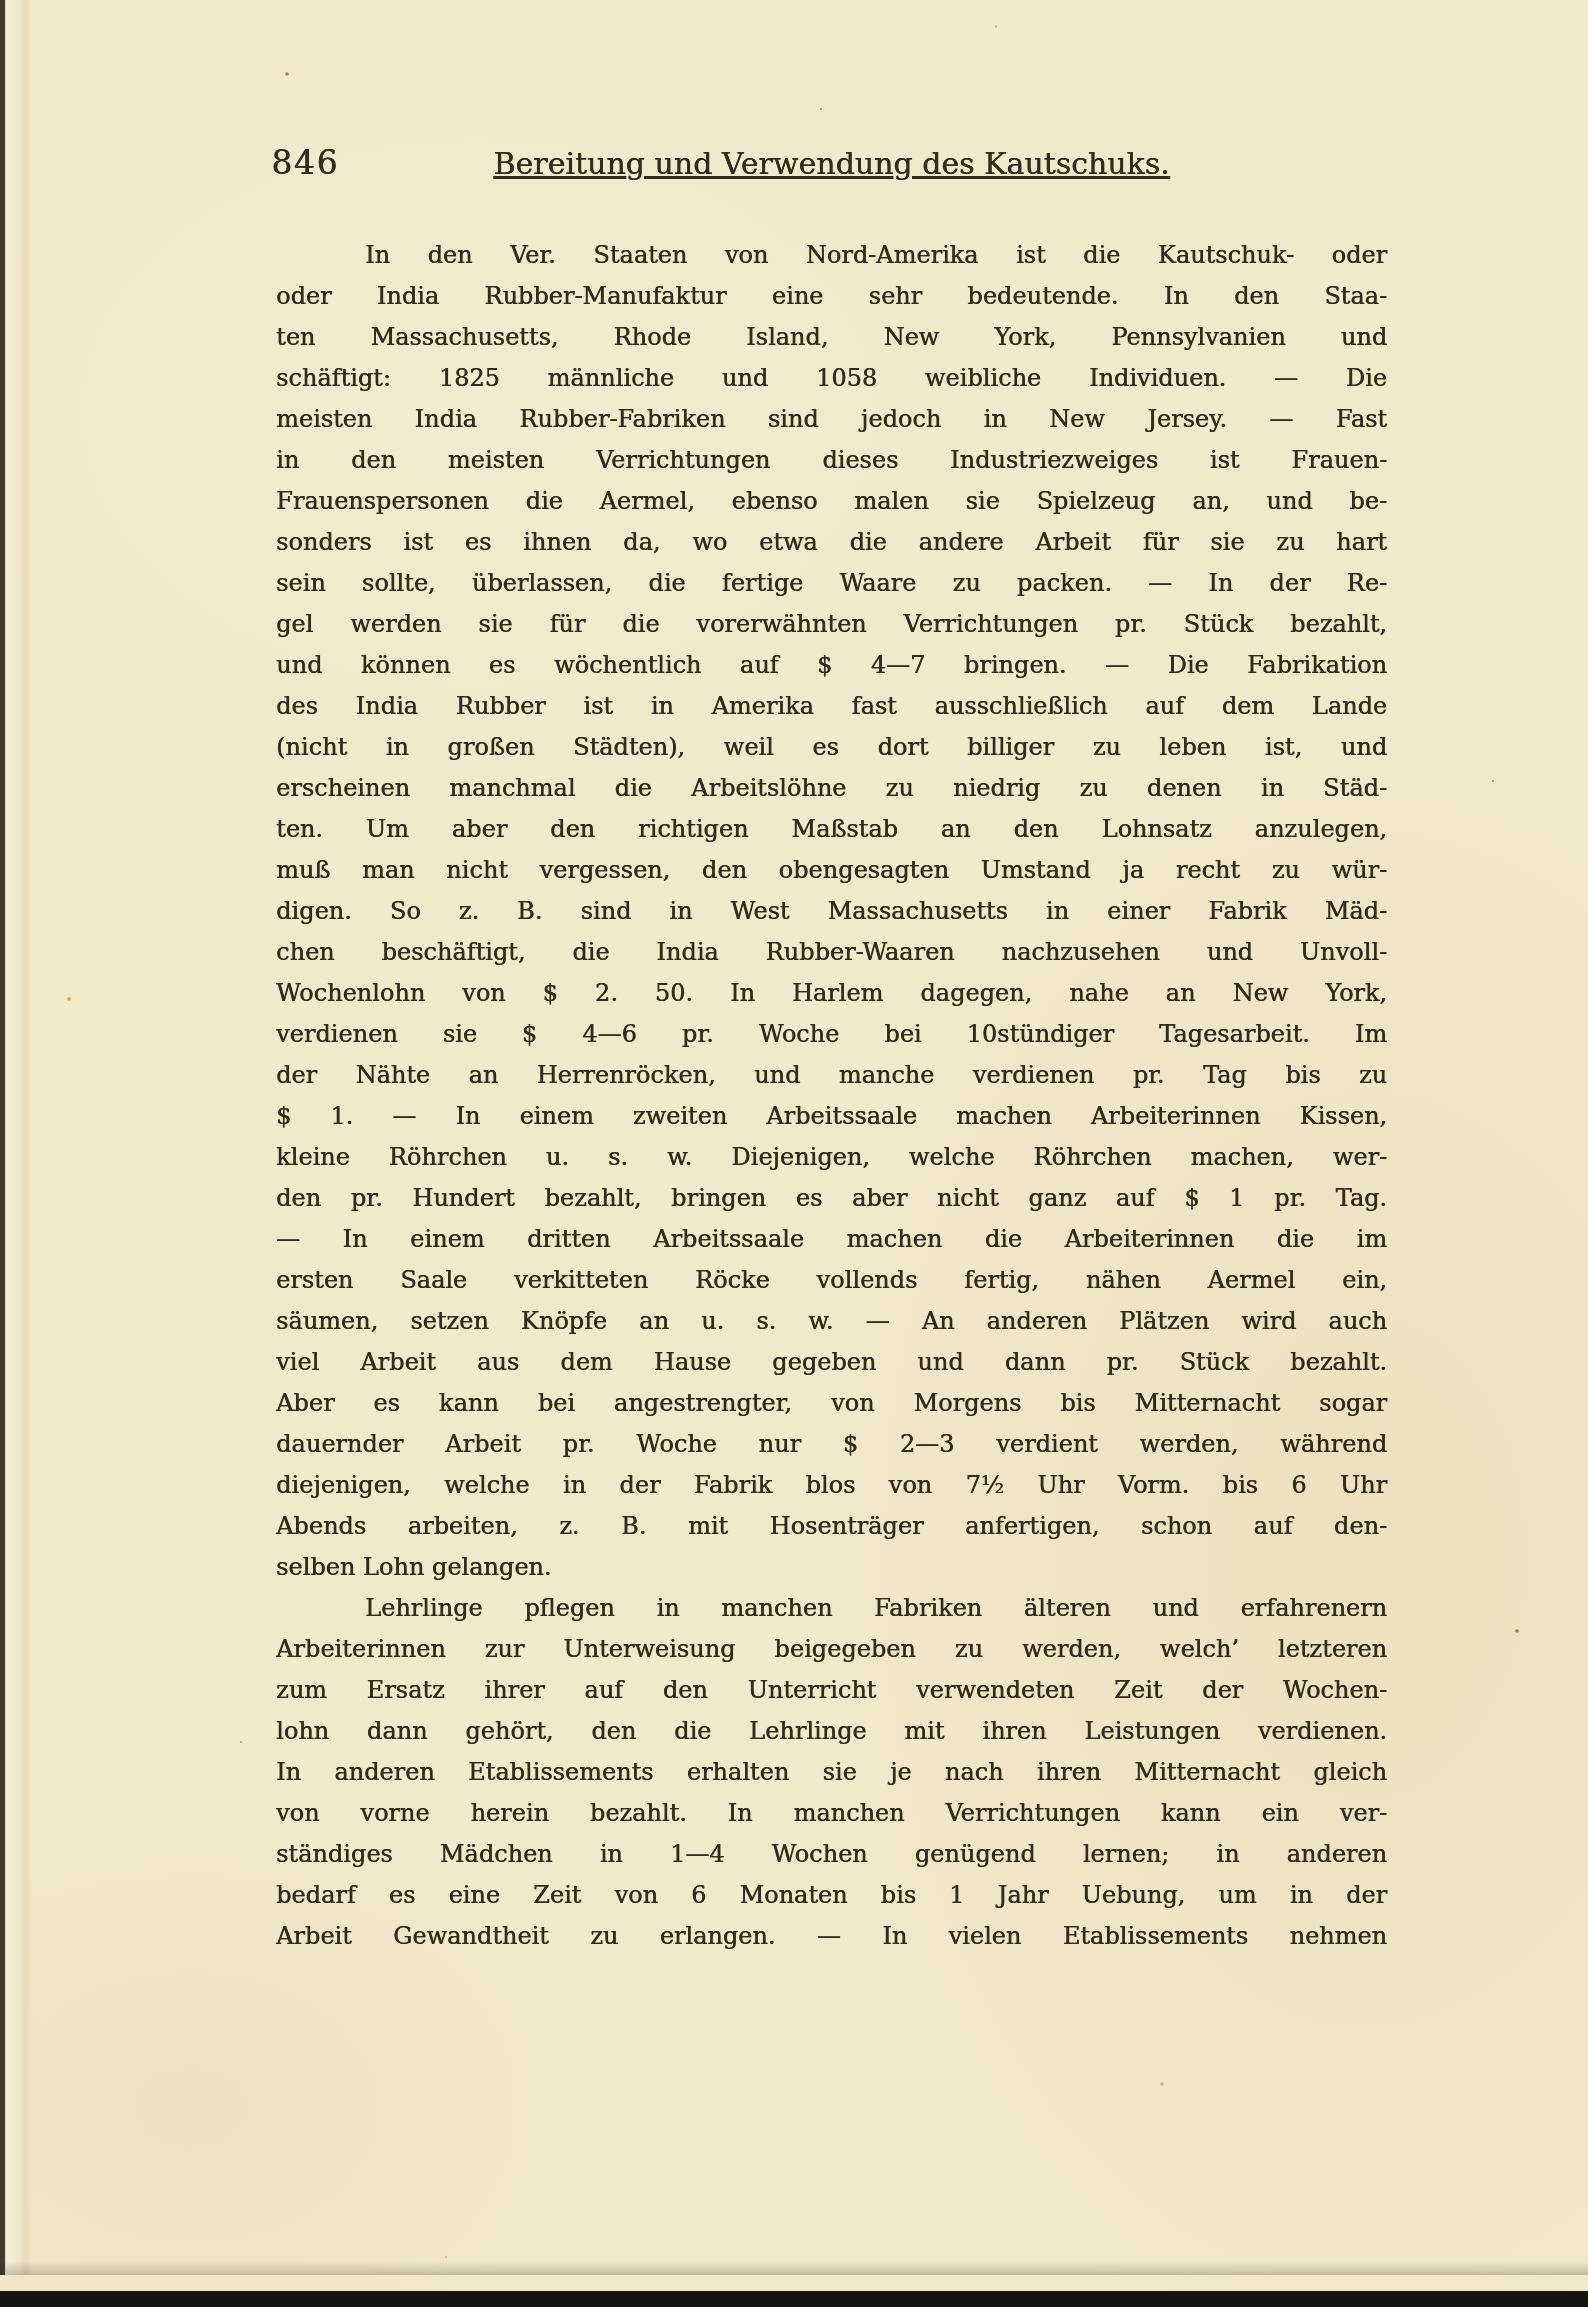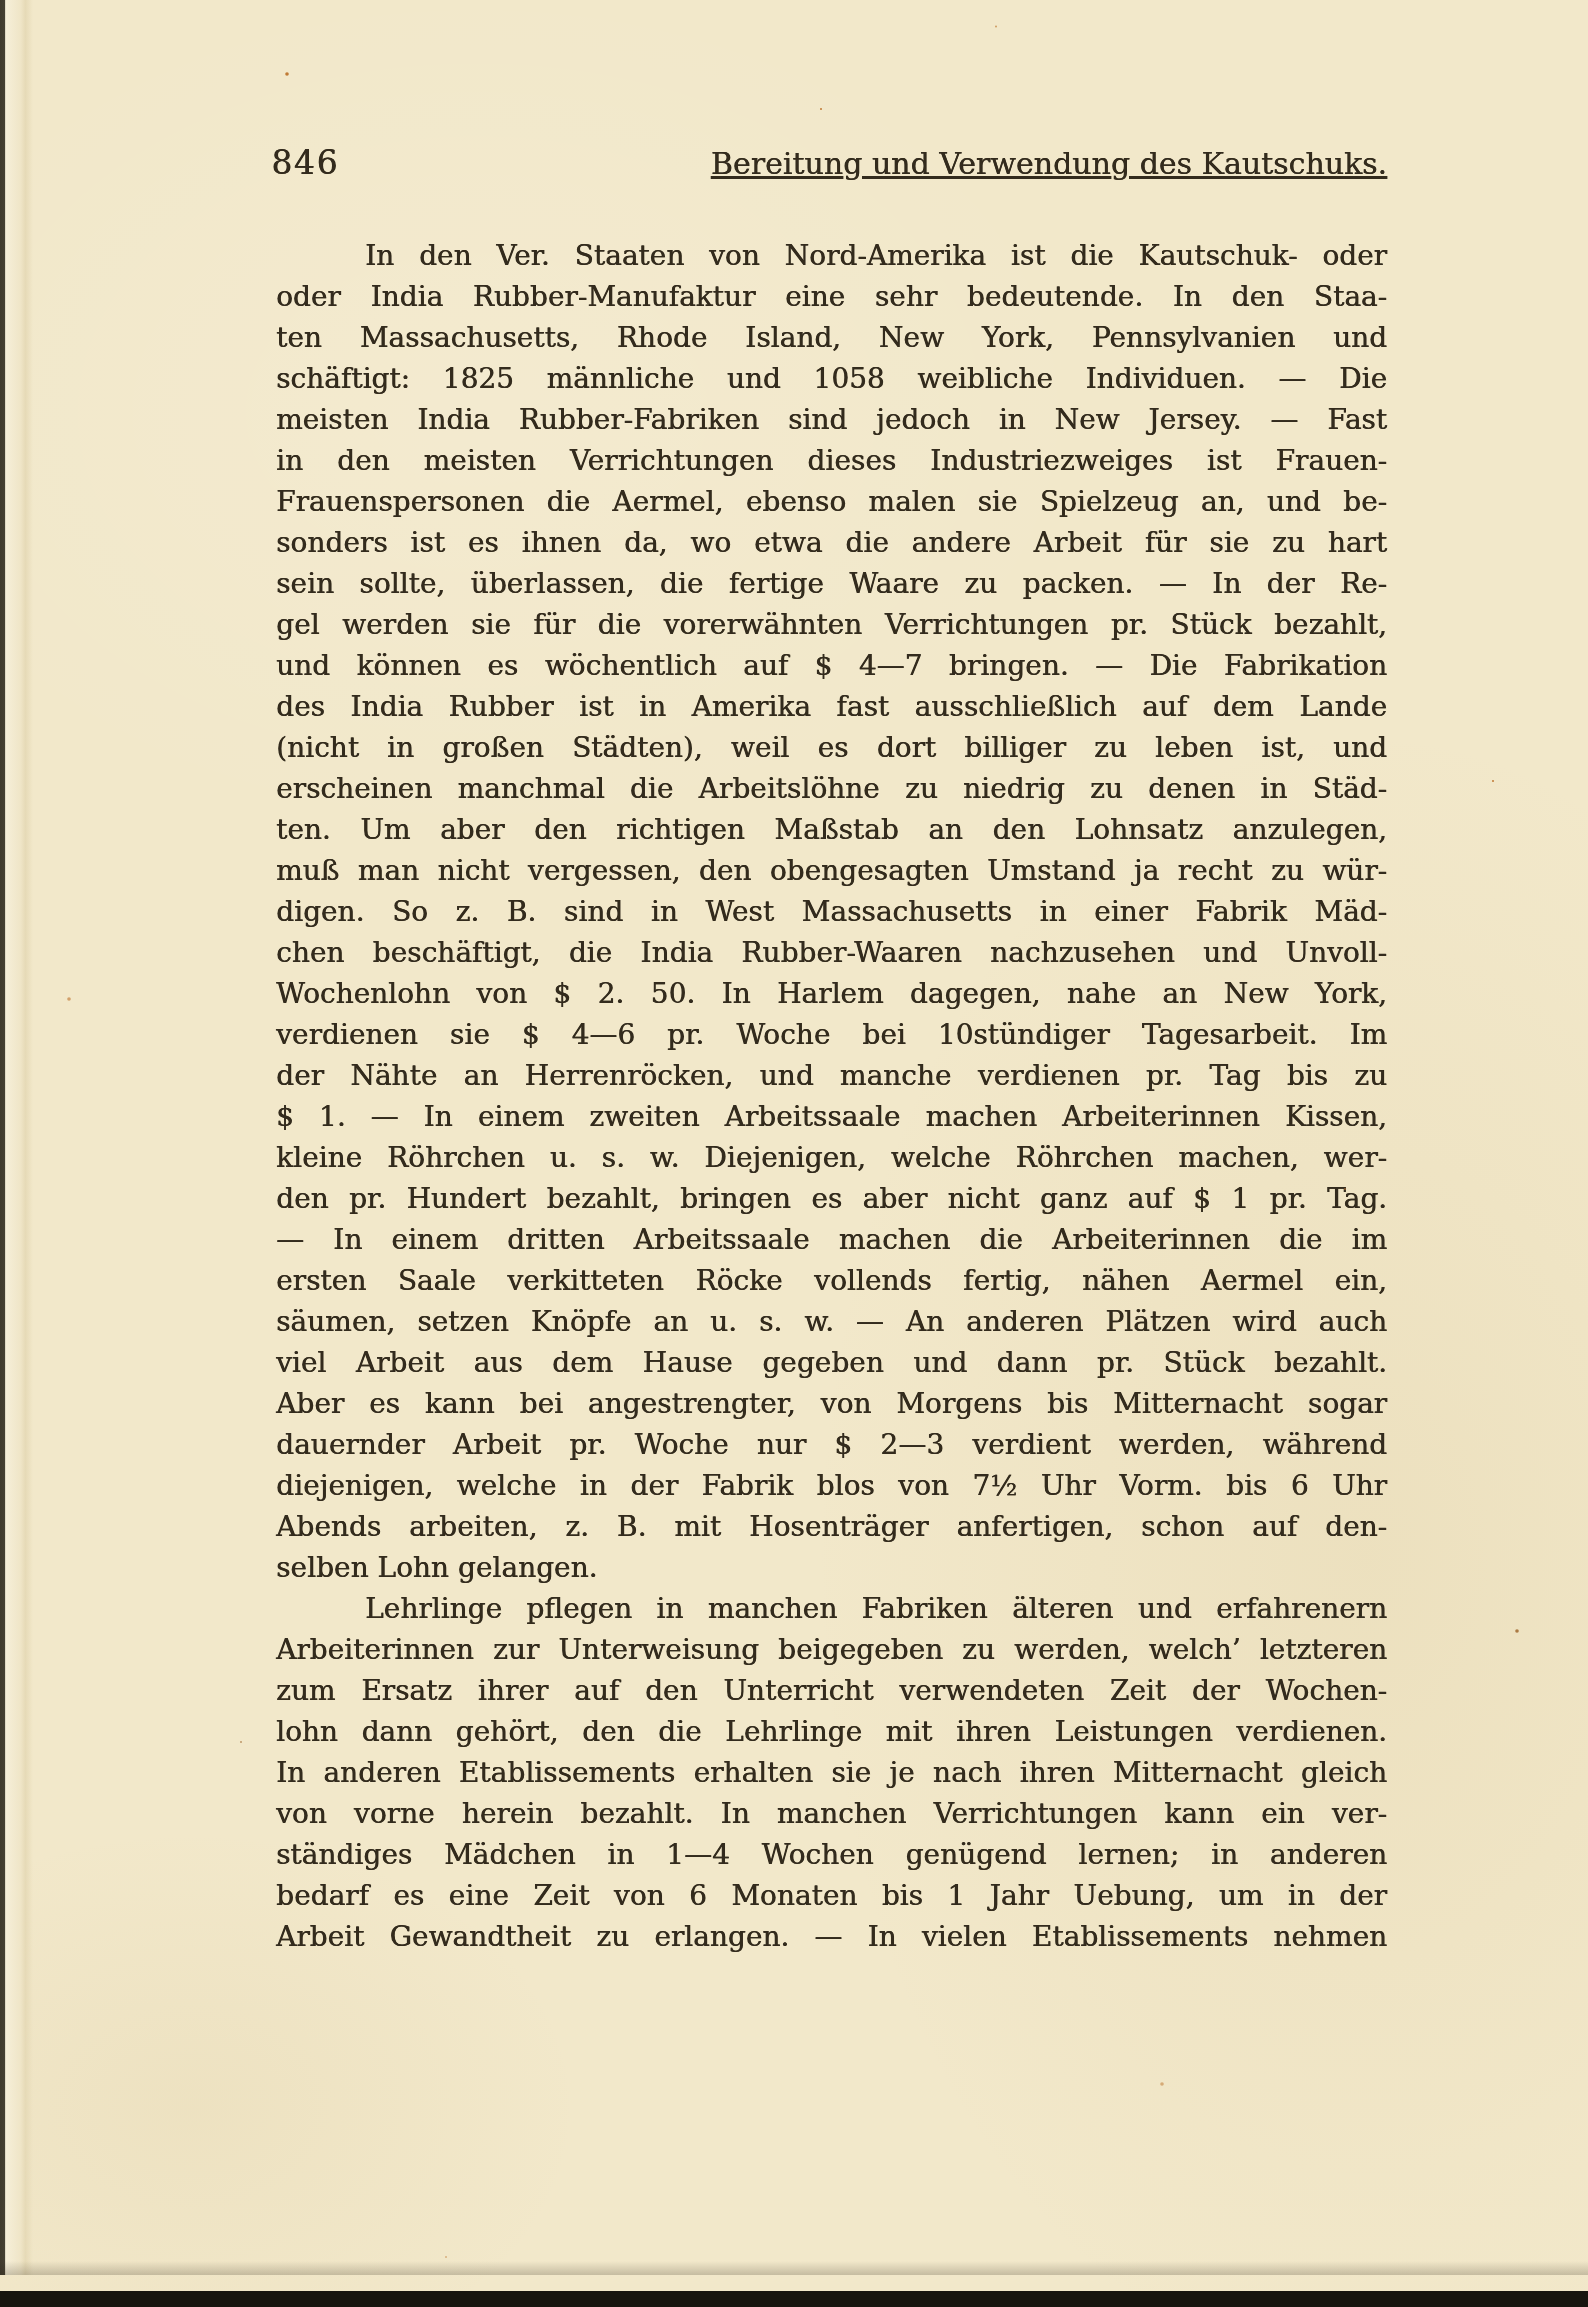--- a/index.html
+++ b/index.html
@@ -25,27 +25,27 @@
     color:var(--ink, #332b1d);
     text-decoration:underline;
   }
   .page-number {
     position:absolute; left:-4.8px; top:0;
     font-size:33px; line-height:44px;
     letter-spacing:1.6px;
     text-shadow:0.5px 0 currentColor;
   }
   .running-title {
-    text-align:right; font-size:30px; line-height:46px;
+    text-align:center; font-size:30px; line-height:46px;
     text-shadow:0.4px 0 currentColor;
   }
   .body-text {
     position:absolute; left:276px; top:235px; width:1111px;
     color:var(--ink, #332b1d);
-    font-size:28px;
+    font-size:24px;
     text-shadow:0.5px 0 currentColor;
   }
   .para .line {
     height:41px; line-height:41px;
     text-align:justify;
     text-align-last:justify;
     white-space:normal;
   }
   .para.indent-first .line:first-of-type { padding-left:89px; }
   .para.last-left .line:last-of-type { text-align-last:left; }

